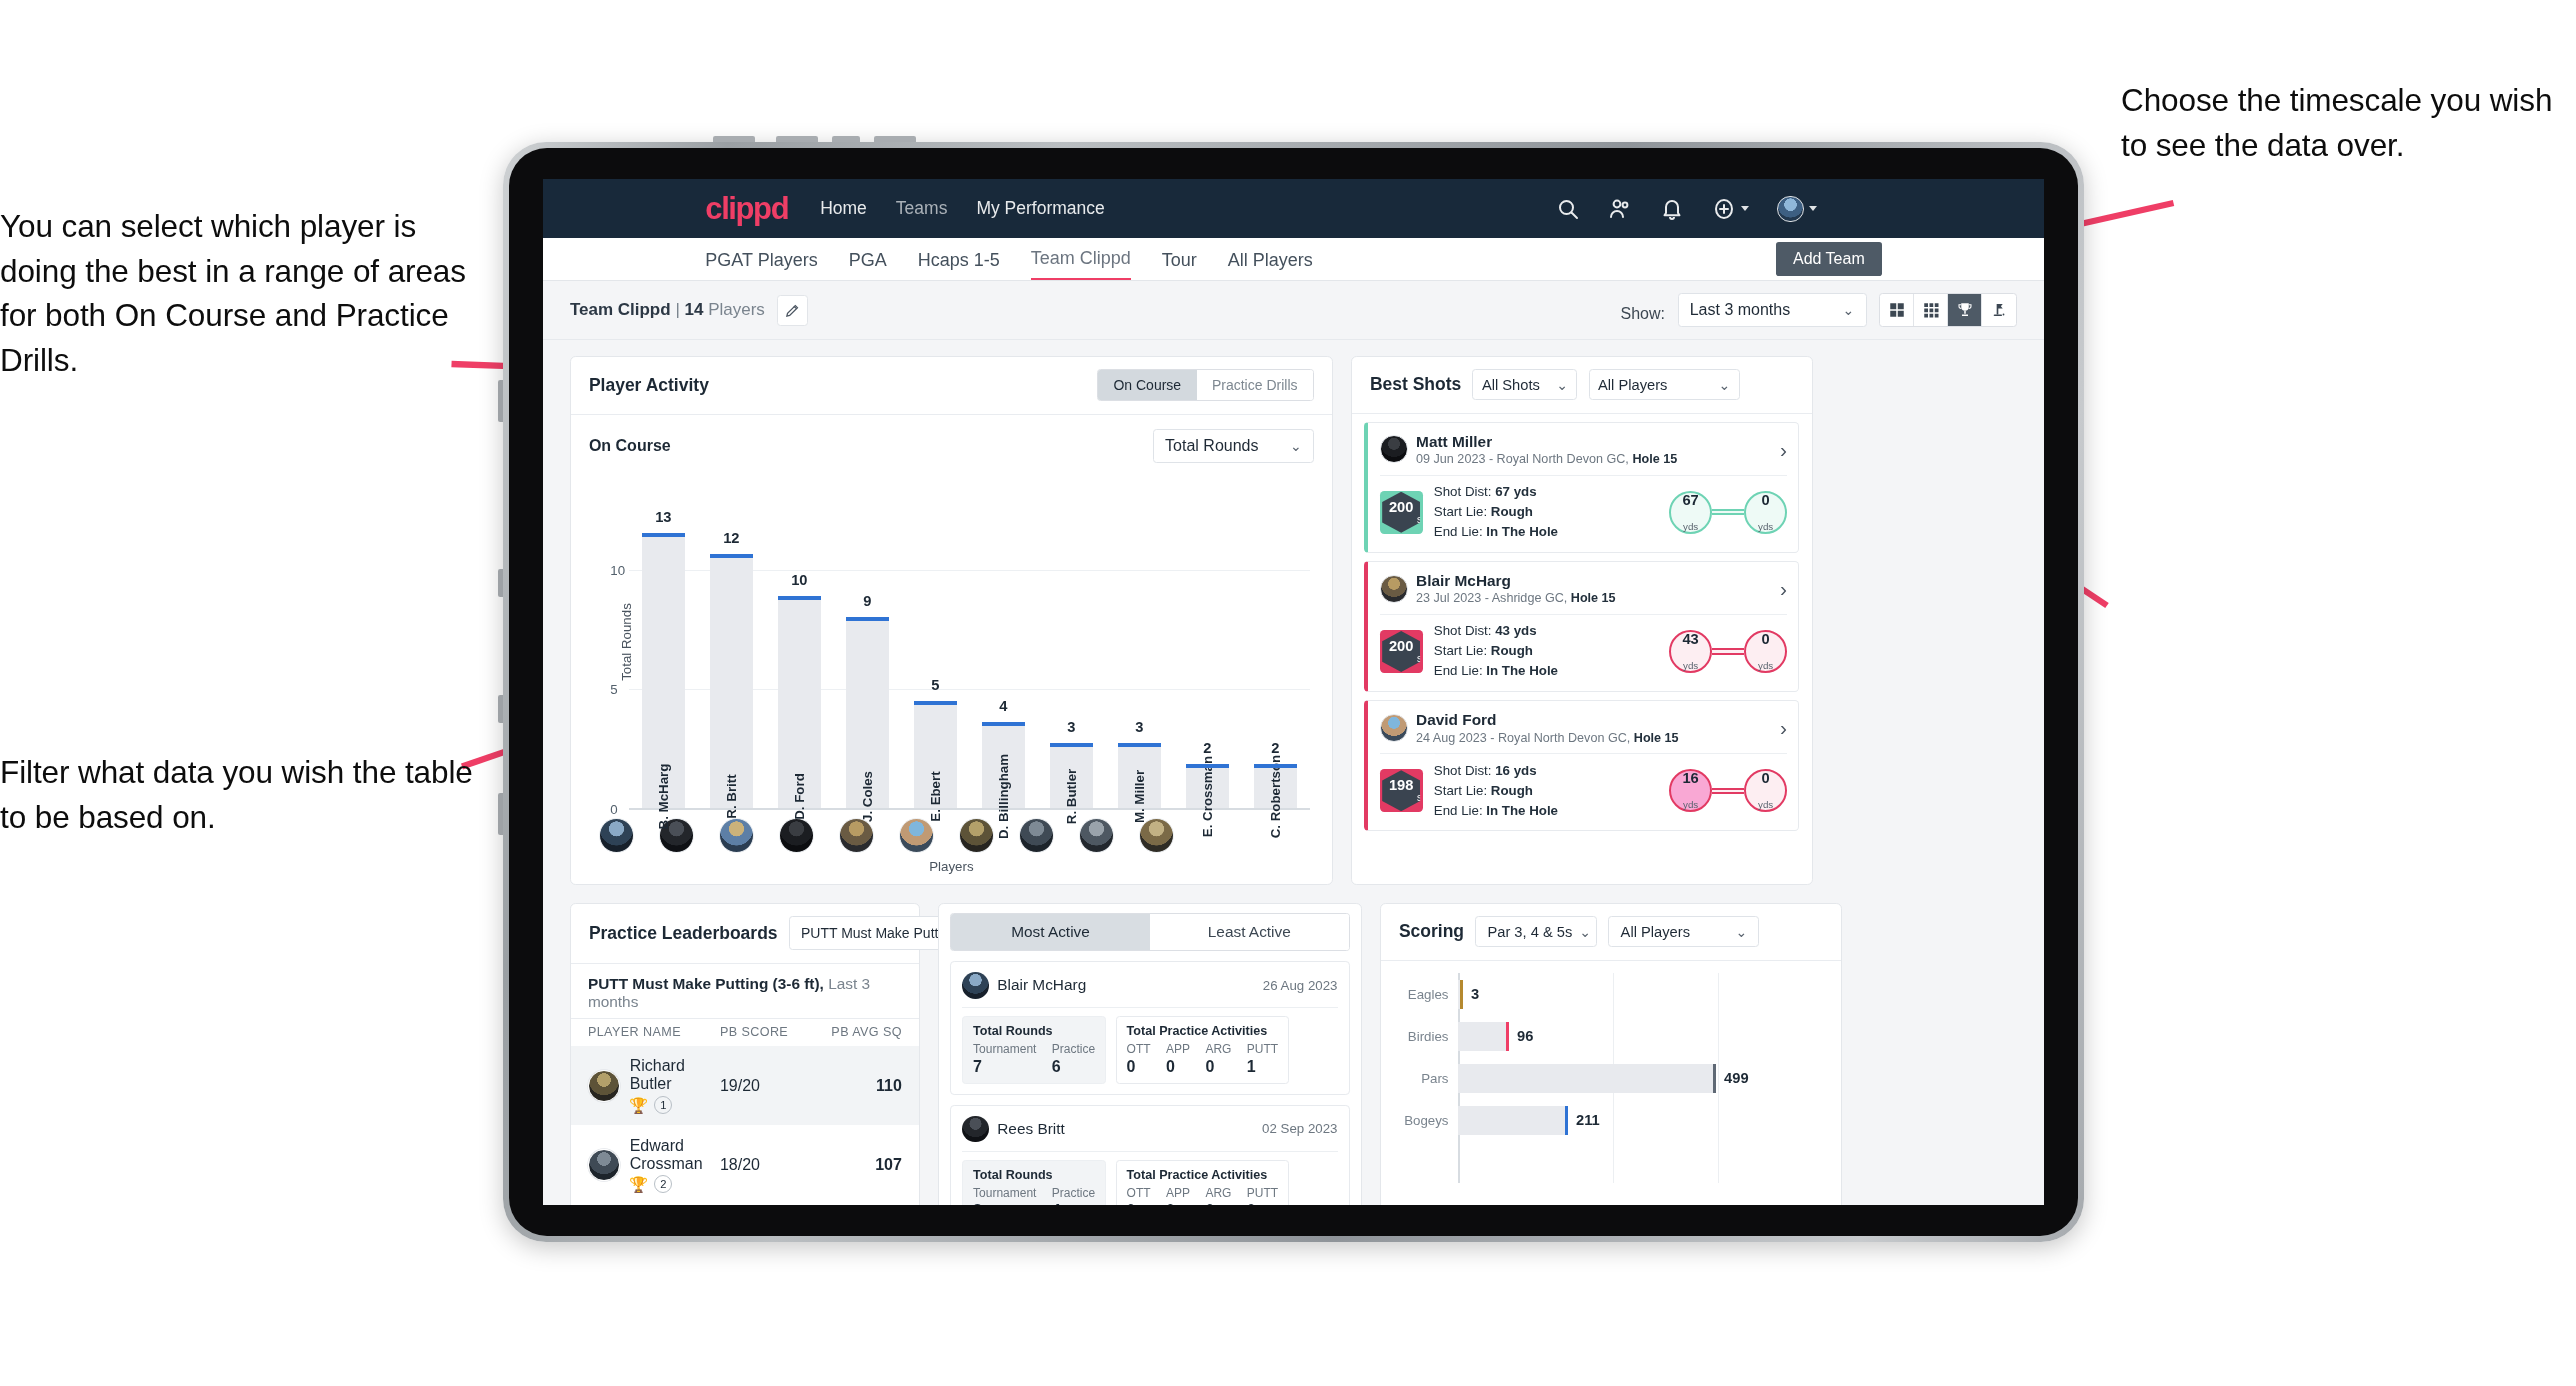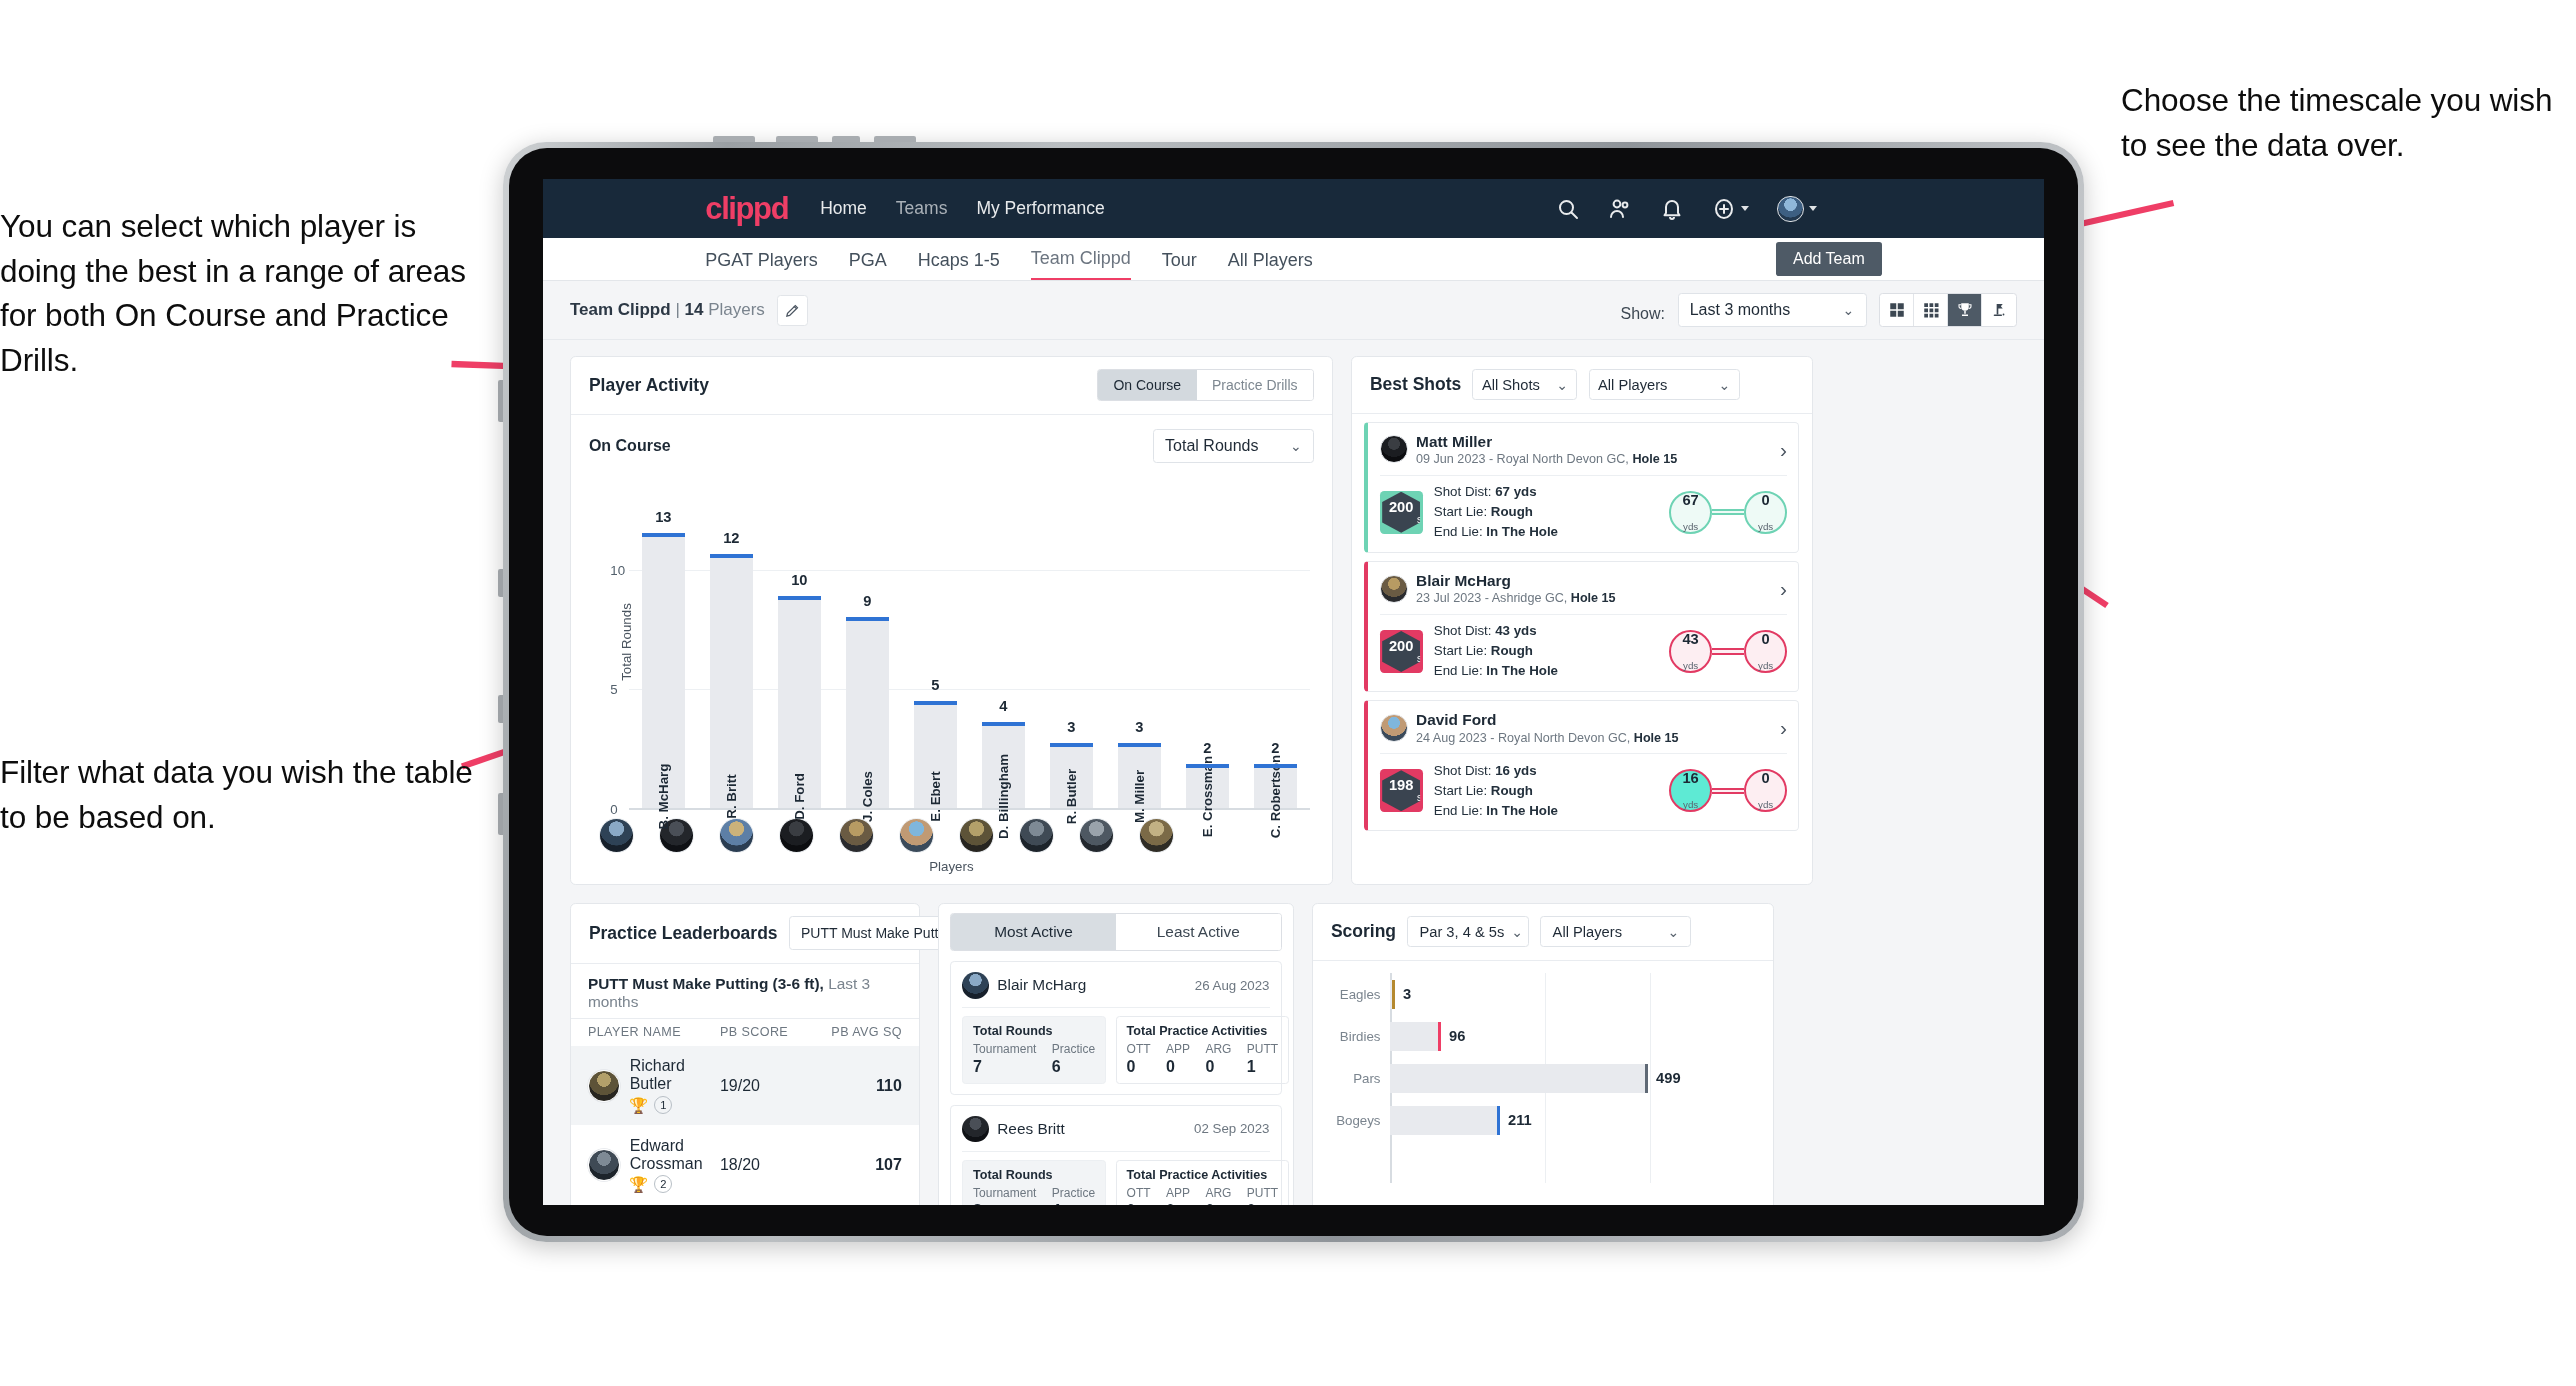--- a/index.html
+++ b/index.html
@@ -209,21 +209,21 @@
   .plrow .c2 { width:91px; font-size:16px; color:#1d2935; }
   .plrow .c3 { width:91px; font-size:16px; color:#1d2935; font-weight:700; text-align:right; }
   .pl-av { width:32px; height:32px; border-radius:50%; border:1.4px solid #fff; box-shadow:0 0 0 0.7px #e2e5e9; flex:none;}
   .pl-nm { font-size:16px; color:#1d2935; }
   .rankrow { display:flex; align-items:center; gap: 5.6px; margin-top: 2.8px; }
   .trophy { font-size: 15.4px; line-height:1; }
   .rankno { width:18px; height:18px; border-radius:50%; border:0.7px solid #b8bfc6; font-size:11.2px;
             display:flex; align-items:center; justify-content:center; color:#1d2935; }
 
   
-  .ma { width: 356px; }
+  .ma { width: 424px; }
   .matabs { display:flex; margin: 9.8px 11.2px 0 11.2px; border:0.7px solid #dcdfe4; border-radius:3.5px; overflow:hidden; }
   .matabs div { flex:1; text-align:center; font-size:15.4px; padding: 9px 0; color:#3c4752; background:#fff; }
   .matabs div.on { background:#d8dde2; color:#1d2935; }
   .mcard { margin: 9.8px 11.2px; border:0.7px solid #e7eaee; border-radius:4.2px; padding: 9.8px 11.2px; }
   .mc-head { display:flex; align-items:center; gap:8.4px; }
   .mc-av { width:26.6px;height:26.6px;border-radius:50%; flex:none; }
   .mc-nm { font-size:15.4px; color:#1d2935; }
   .mc-dt { margin-left:auto; font-size:13.3px; color:#6d7781; }
   .mc-div { height:0.7px; background:#eceff2; margin: 8.4px 0; }
   .mc-body { display:flex; gap: 9.8px; }
@@ -609,21 +609,21 @@
             <span class="n">198</span>
             <span class="u">SQ</span>
           </div>
         </div>
         <div class="sc-lines">
           <div>Shot Dist: <b>16 yds</b></div>
           <div>Start Lie: <b>Rough</b></div>
           <div>End Lie: <b>In The Hole</b></div>
         </div>
         <div class="dists">
-          <div class="dcircle" style="border:2.1px solid #e23a63;background:#5eead4">
+          <div class="dcircle" style="border:2.1px solid #e23a63;background:#f9a8d4">
             <span class="n">16</span>
             <span class="u">yds</span>
           </div>
           <div class="dbar" style="background:#fdeef2;border-top:2.1px solid #e23a63;border-bottom:2.1px solid #e23a63"></div>
           <div class="dcircle" style="border:2.1px solid #e23a63;background:#fdeef2">
             <span class="n">0</span>
             <span class="u">yds</span>
           </div>
         </div>
       </div>

